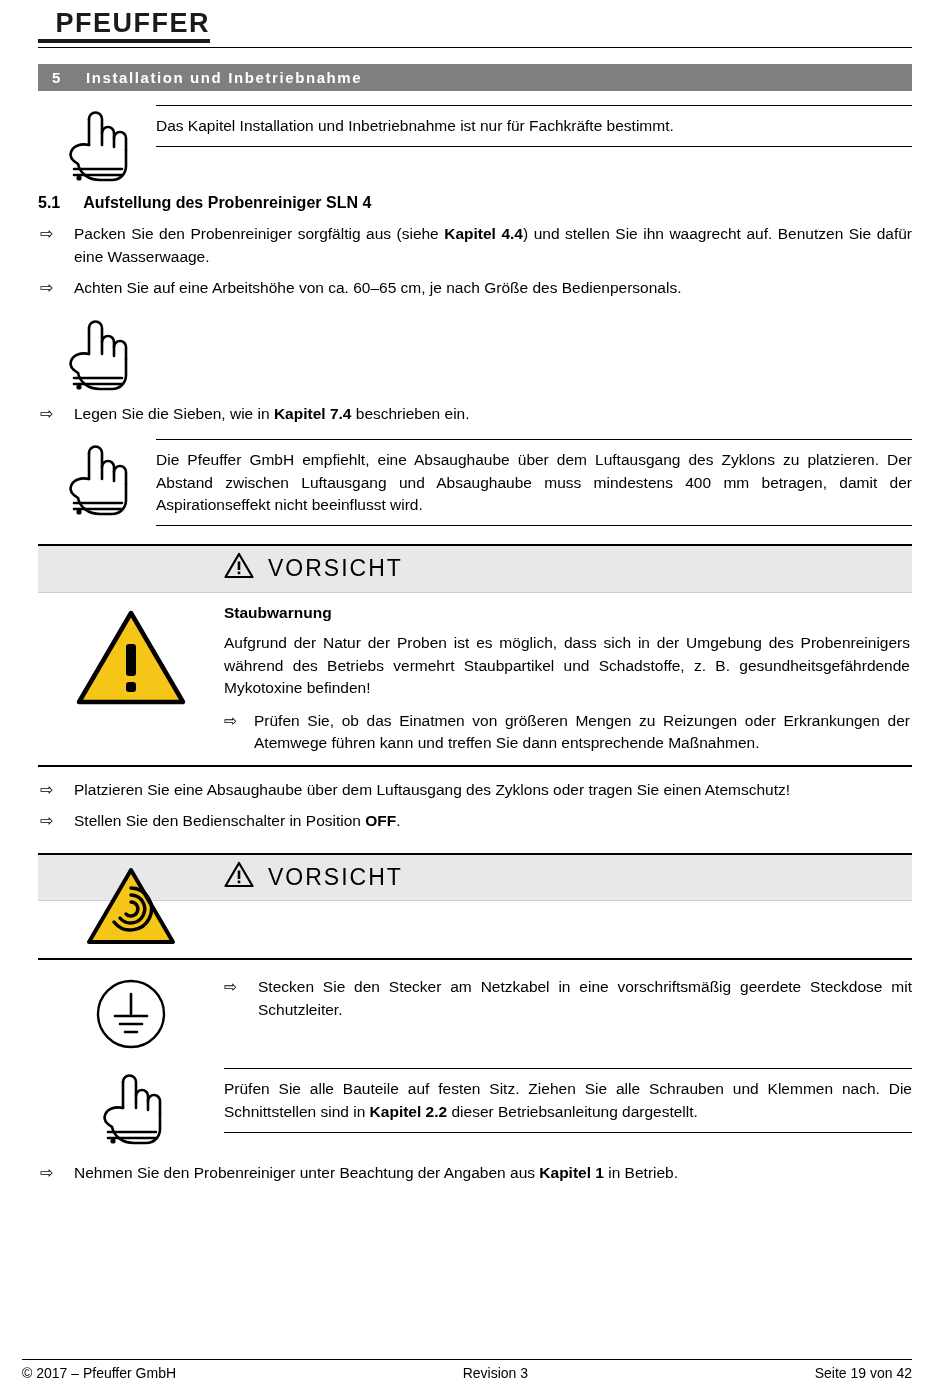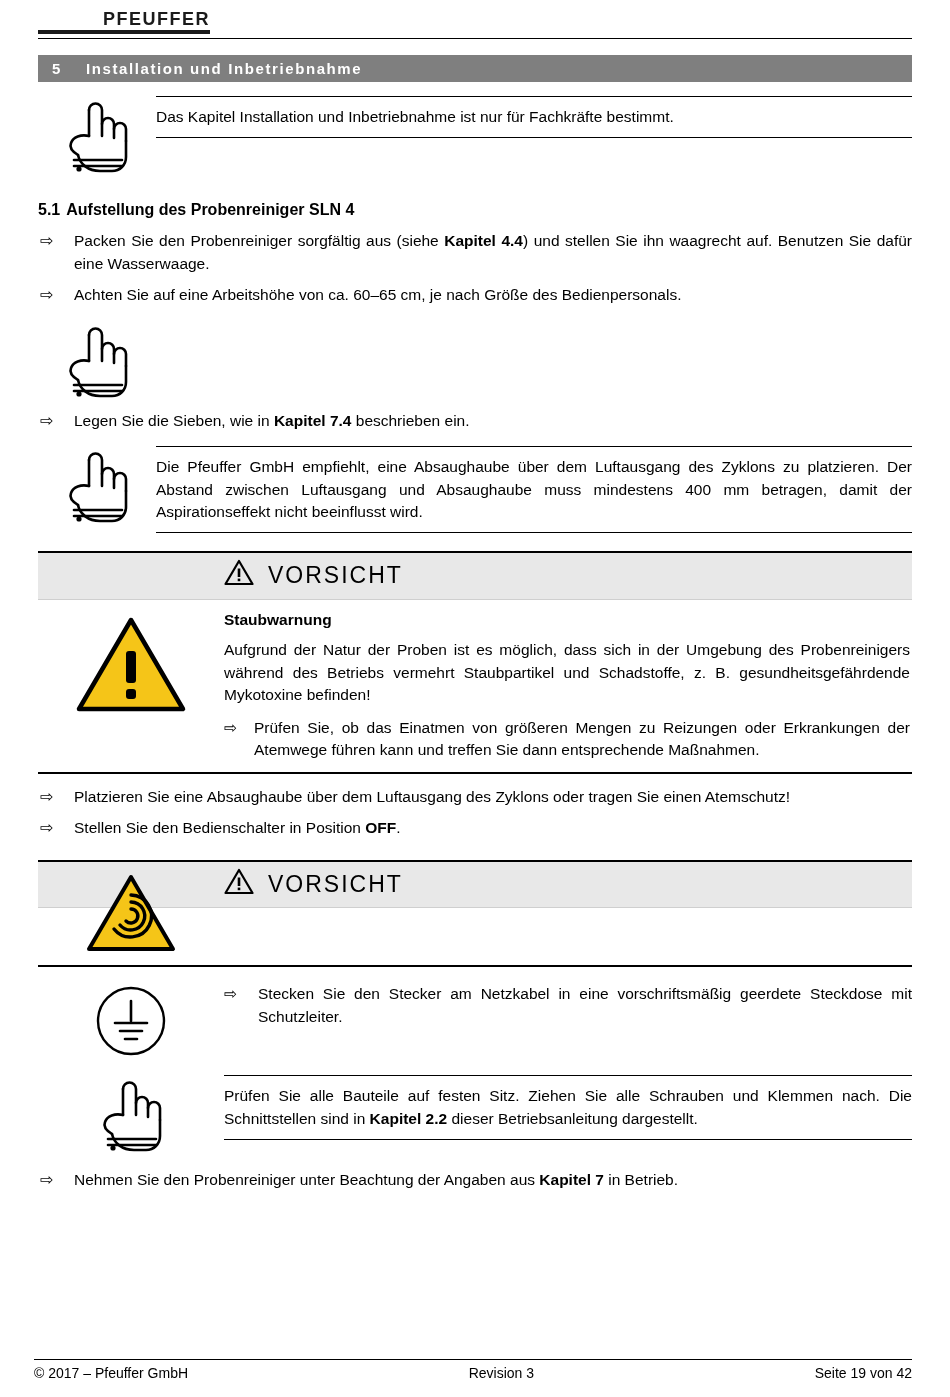--- a/index.html
+++ b/index.html
@@ -38,21 +38,21 @@
     white-space: nowrap;
   }
   .header-left .strong { font-weight: bold; }
   .brand {
     text-align: right;
     line-height: 1;
   }
   .brand-name {
     font-family: "Liberation Sans", sans-serif;
     font-weight: bold;
-    font-size: 18px;
+    font-size: 27px;
     letter-spacing: 1.5px;
     color: #1b1b1b;
   }
   .brand-rule {
     height: 4px;
     background: #1b1b1b;
     margin-top: 2px;
     width: 172px;
     margin-left: auto;
   }
@@ -88,25 +88,25 @@
   .note .note-body {
     flex: 1;
     border-top: 1px solid #000;
     border-bottom: 1px solid #000;
     padding: 9px 0 9px 0;
     text-align: justify;
   }
   .note .note-body p { margin: 0; }
 
   .section-title {
-    margin-top: 22px;
+    margin-top: 6px;
     font-weight: bold;
     font-size: 16px;
     display: flex;
-    gap: 6px;
+    gap: 23px;
   }
 
   .bullet {
     display: flex;
     margin-top: 9px;
     align-items: flex-start;
   }
   .bullet .arrow {
     width: 34px;
     flex: 0 0 34px;
@@ -179,21 +179,21 @@
     justify-content: center;
     padding-top: 2px;
   }
   .iconrow .rowtext { flex: 1; display: flex; }
   .iconrow .rowtext .arrow { width: 34px; flex: 0 0 34px; }
   .iconrow .rowtext .btext { flex: 1; text-align: justify; }
 
   
   .footer {
     position: absolute;
-    left: 34px;
+    left: 22px;
     right: 38px;
     bottom: 16px;
     border-top: 1.5px solid #000;
     padding-top: 5px;
     display: flex;
     justify-content: space-between;
     font-size: 14px;
   }
 
   .b { font-weight: bold; }
@@ -406,21 +406,21 @@
       <div class="note-body">
         <p>
           <span>Prüfen Sie alle Bauteile auf festen Sitz. Ziehen Sie alle Schrauben und Klemmen nach. Die Schnittstellen sind in </span><span class="b">Kapitel 2.2</span><span> dieser Betriebsanleitung dargestellt.</span>
         </p>
       </div>
     </div>
 
     <div class="bullet" style="margin-top:14px;">
       <div class="arrow">⇨</div>
       <div class="btext">
-        <span>Nehmen Sie den Probenreiniger unter Beachtung der Angaben aus </span><span class="b">Kapitel 7</span><span> in Betrieb.</span>
+        <span>Nehmen Sie den Probenreiniger unter Beachtung der Angaben aus </span><span class="b">Kapitel 1</span><span> in Betrieb.</span>
       </div>
     </div>
 
   </div>
 
   <div class="footer">
     <span>© 2017 – Pfeuffer GmbH</span>
     <span>Revision 3</span>
     <span>Seite 19 von 42</span>
   </div>

